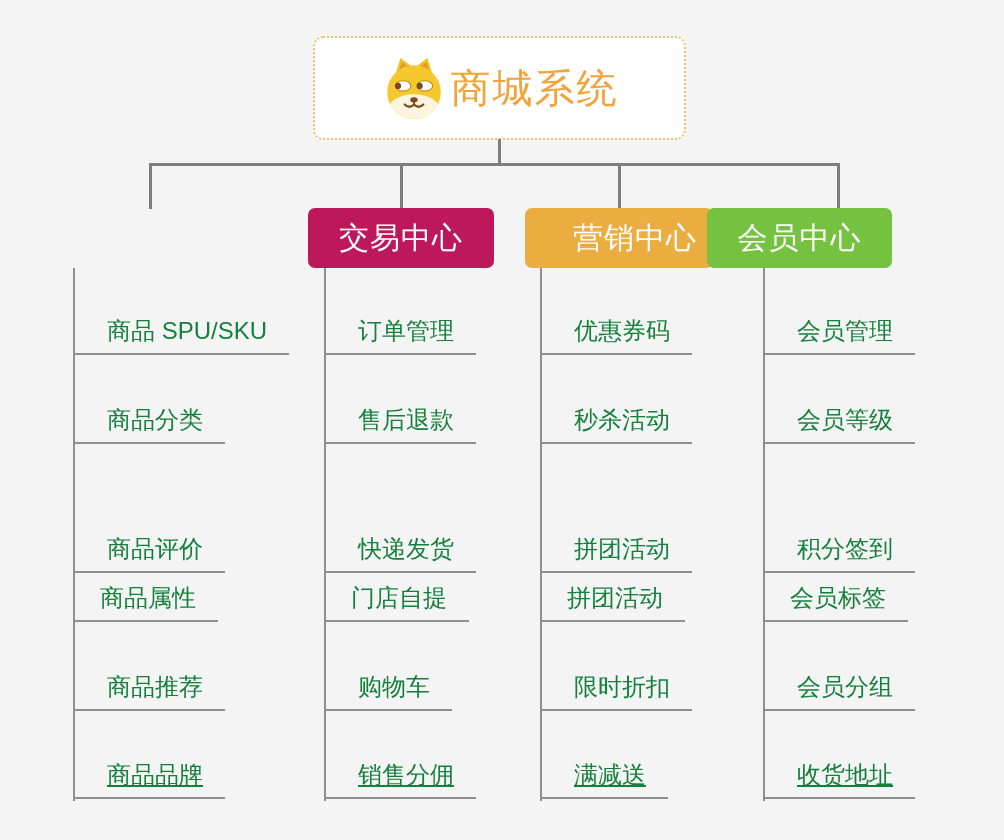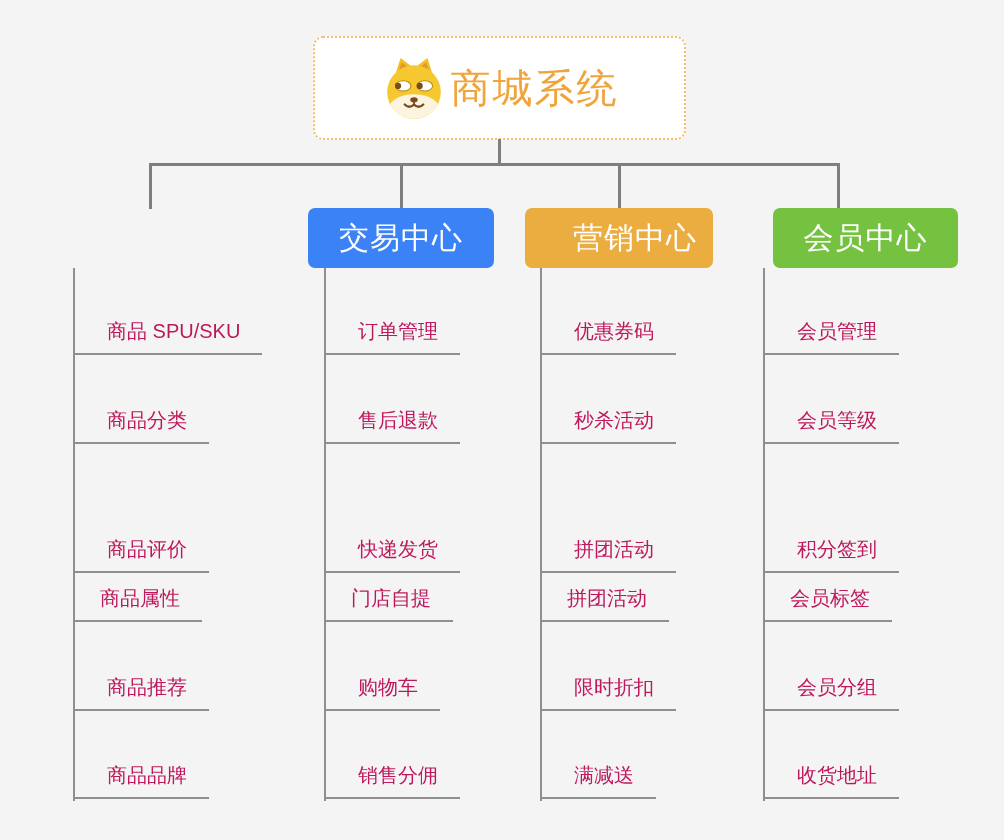--- a/index.html
+++ b/index.html
@@ -47,41 +47,41 @@
     border-radius:7px;
     color:#ffffff;
     display:flex;align-items:center;justify-content:center;
     font-size:30px;letter-spacing:1px;white-space:nowrap;
     cursor:pointer;
     box-sizing:border-box;
   }
   .b1{left:57px;width:187px;}
   .b2{left:308px;width:186px;}
   .b3{left:525px;width:188px;padding-left:32px;}
-  .b4{left:773px;width:185px;}
+  .b4{left:707px;width:185px;}
 
   
   .col{position:absolute;top:0;height:840px;width:1px;}
   .c1{left:73px;} .c2{left:324px;} .c3{left:540px;} .c4{left:763px;}
   .trunk{
     position:absolute;left:0;top:268px;
     width:2px;height:533px;
     background:#8f8f8f;
   }
   .leaf{
     position:absolute;left:0;
     white-space:nowrap;
-    font-size:20px;color:#be185d;
+    font-size:24px;color:#15803d;
     line-height:28px;
     padding:0 22px 8px 34px;
     border-bottom:2px solid #8f8f8f;
     cursor:pointer;
   }
   .r1{top:317px;} .r2{top:406px;} .r3{top:495px;margin-top:40px;}
-  .r4{top:584px;padding-left:27px;} .r5{top:673px;} .r6{top:761px;}
+  .r4{top:584px;padding-left:27px;} .r5{top:673px;} .r6{top:761px;text-decoration:underline;}
 </style>
 </head>
 <body>
 
 <div class="canvas">
 
   <div class="root">
     <svg class="dog-icon" viewBox="0 0 64 64" aria-hidden="true">
       <polygon points="13,22 19,3 31,12" fill="#f2be24"></polygon>
       <polygon points="51,22 45,3 33,12" fill="#f2be24"></polygon>
@@ -103,21 +103,21 @@
     <span class="root-title">商城系统</span>
   </div>
 
   <div class="line stem"></div>
   <div class="line hline"></div>
   <div class="line drop d1"></div>
   <div class="line drop d2"></div>
   <div class="line drop d3"></div>
   <div class="line drop d4"></div>
 
-  <div class="branch b2" style="background-color: #3b82f6;">交易中心</div>
+  <div class="branch b2" style="background-color: #be185d;">交易中心</div>
   <div class="branch b3" style="background-color: rgb(235, 172, 64);">营销中心</div>
   <div class="branch b4" style="background-color: rgb(116, 194, 63);">会员中心</div>
 
   <div class="col c1">
     <div class="trunk"></div>
     <div class="leaf r1">商品 SPU/SKU</div>
     <div class="leaf r2">商品分类</div>
     <div class="leaf r3">商品评价</div>
     <div class="leaf r4">商品属性</div>
     <div class="leaf r5">商品推荐</div>

